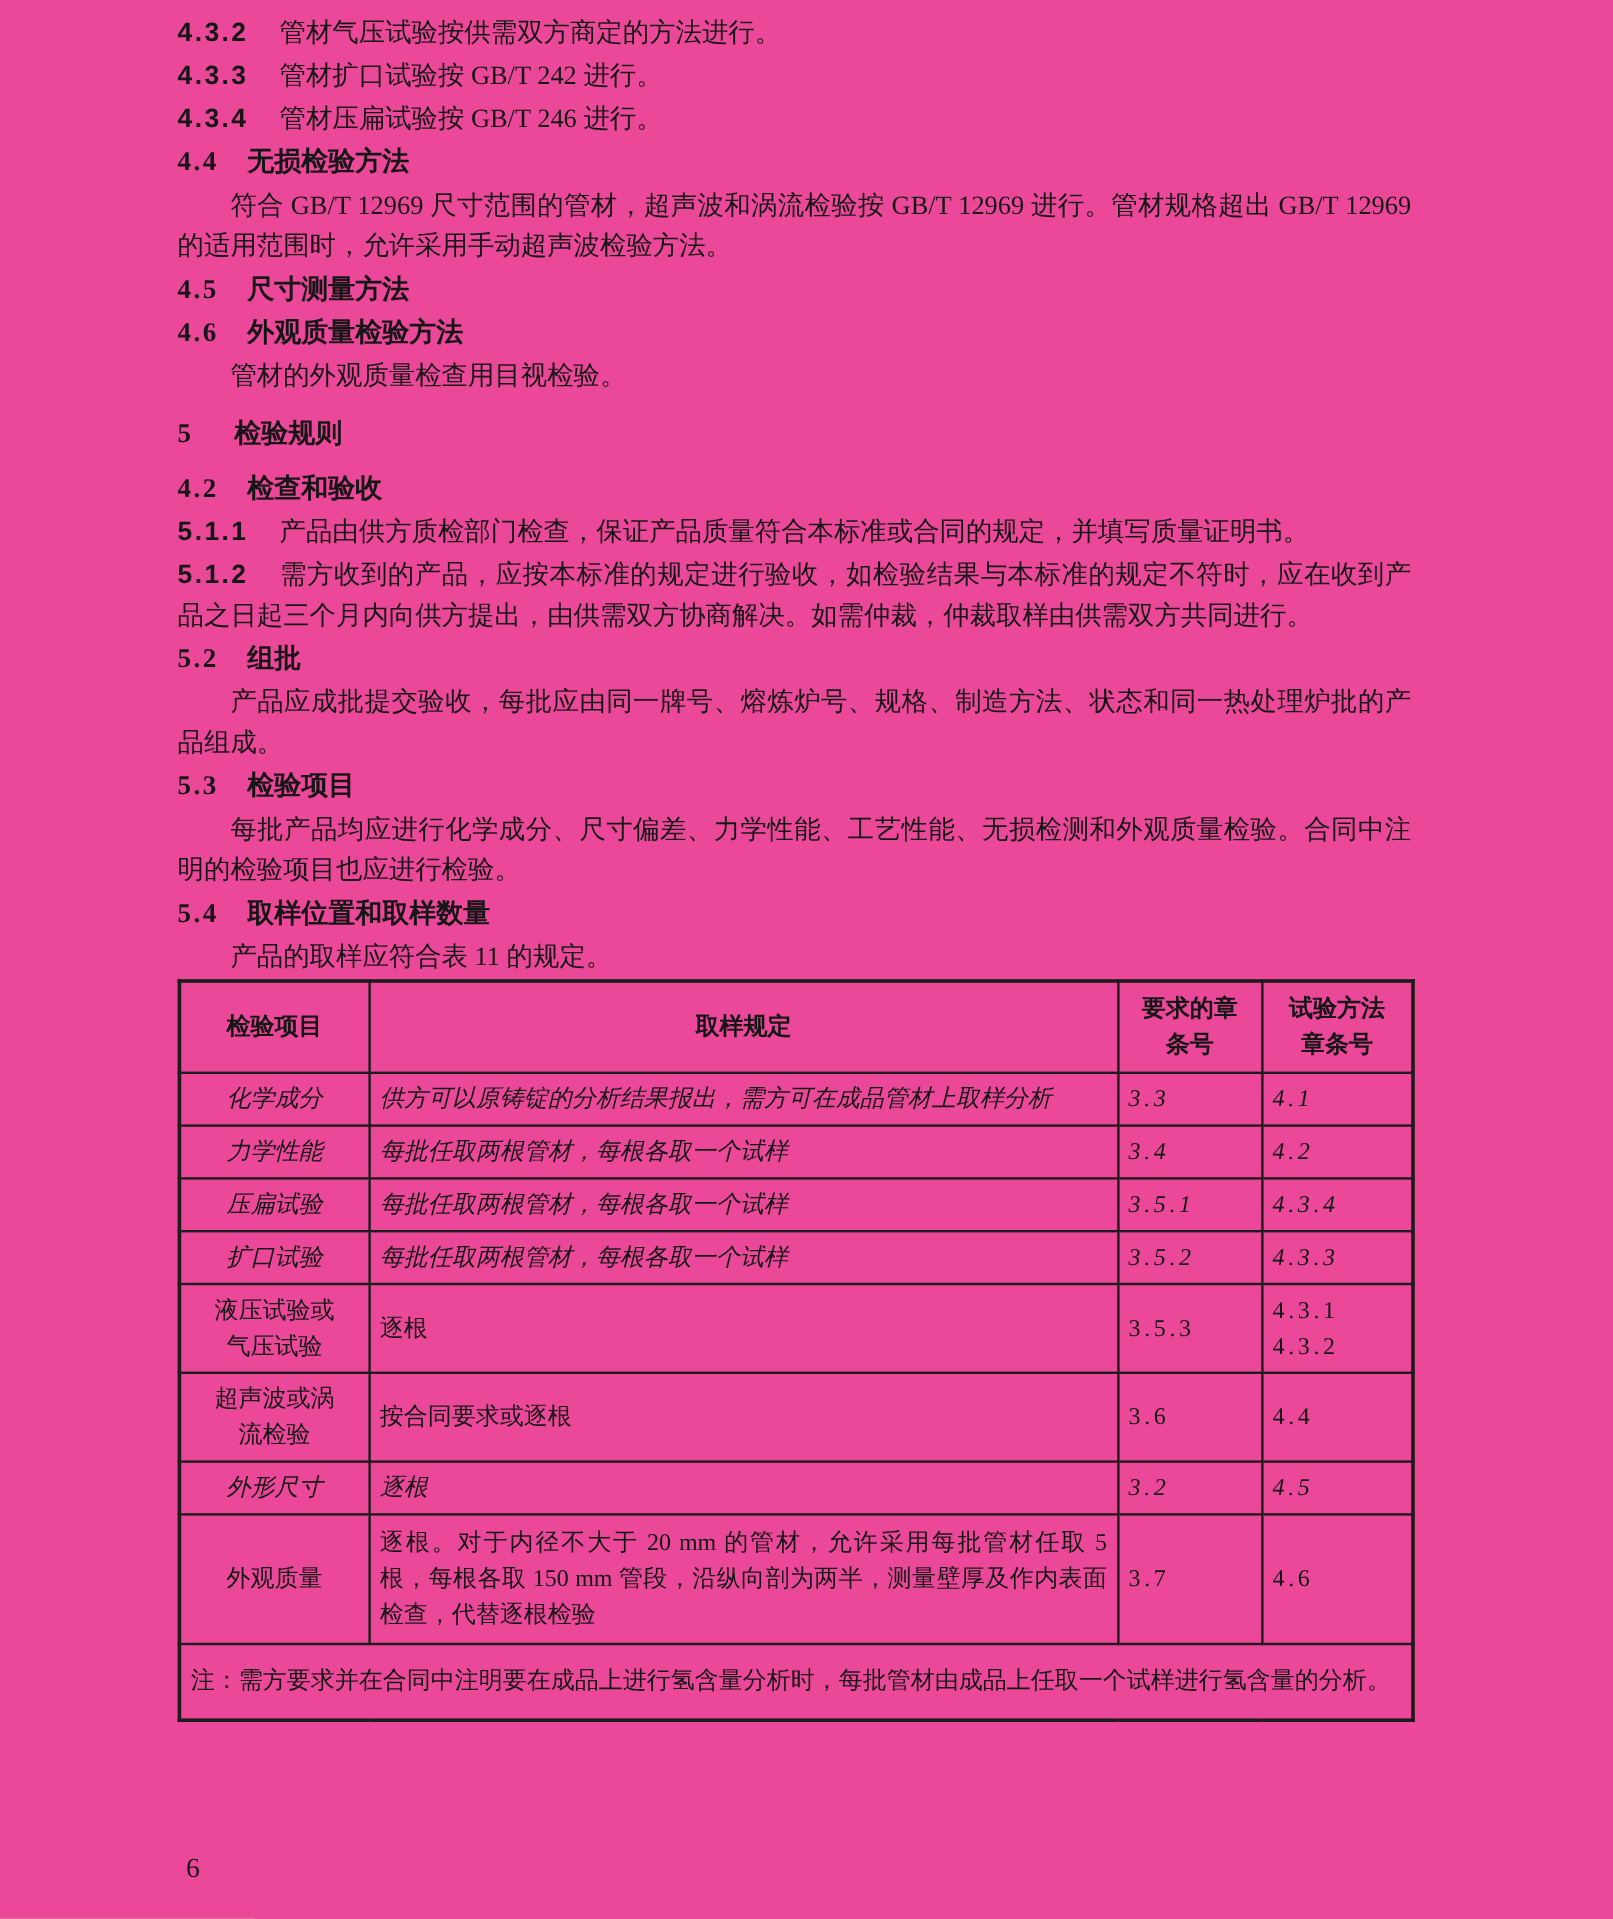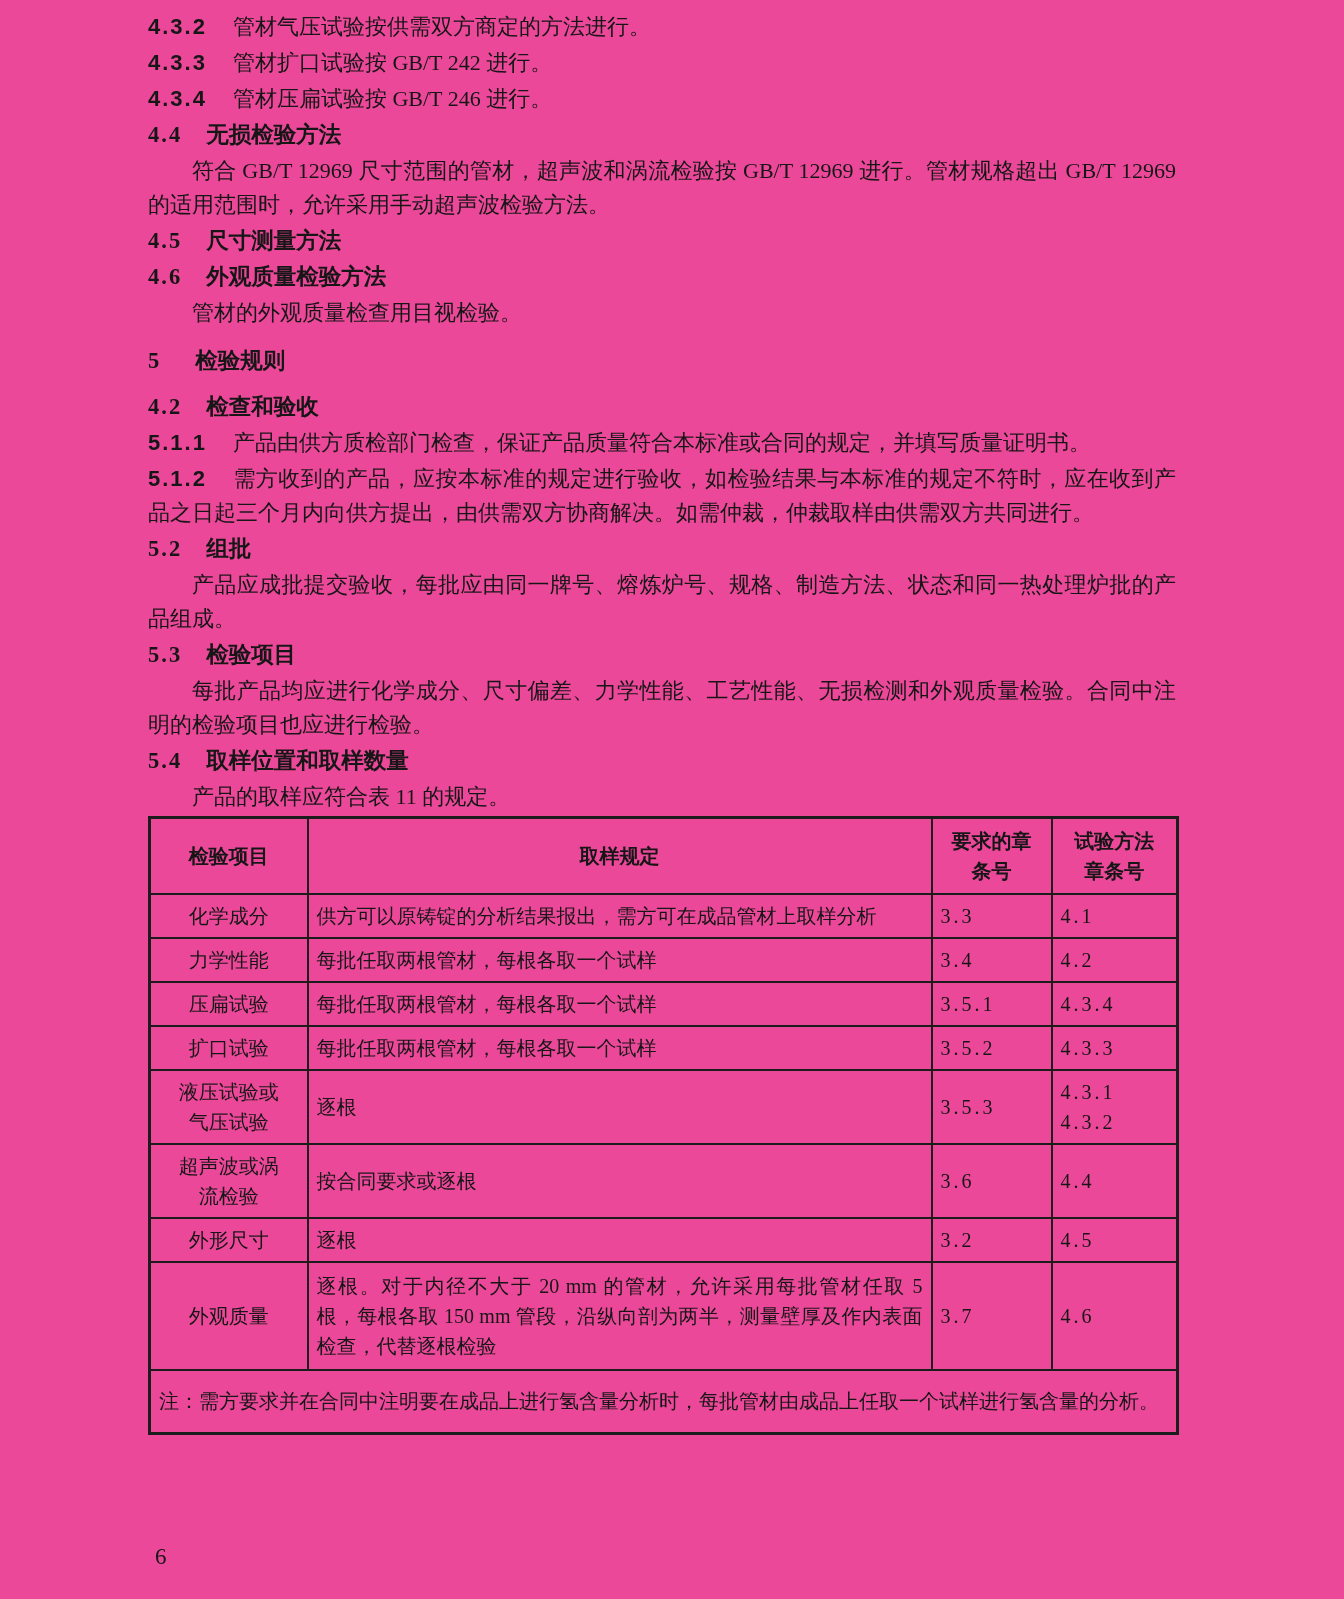--- a/index.html
+++ b/index.html
@@ -70,21 +70,21 @@
     height: 76px;
     padding: 4px 6px;
   }
   table.sampling td {
     font-size: 20px; line-height: 30px;
     padding: 4px 8px;
   }
   td.c-item { text-align: center; white-space: pre-line; }
   td.c-rule { text-align: justify; padding-left: 15px; padding-right: 15px; }
   td.c-num  { text-align: left; letter-spacing: 3px; white-space: pre-line; }
-  tr.h-s td { height: 44px; }
+  tr.h-s td { height: 44px; font-style: italic; }
   tr.h-d td { height: 74px; }
   tr.h-t td { height: 108px; }
   tr.h-n td { height: 64px; }
   td.c-note { padding: 6px 14px 8px 36px; }
   .note { display: flex; }
   .note-label {
     flex: none;
     font-size: 20px; line-height: 32px;
     white-space: nowrap;
   }

